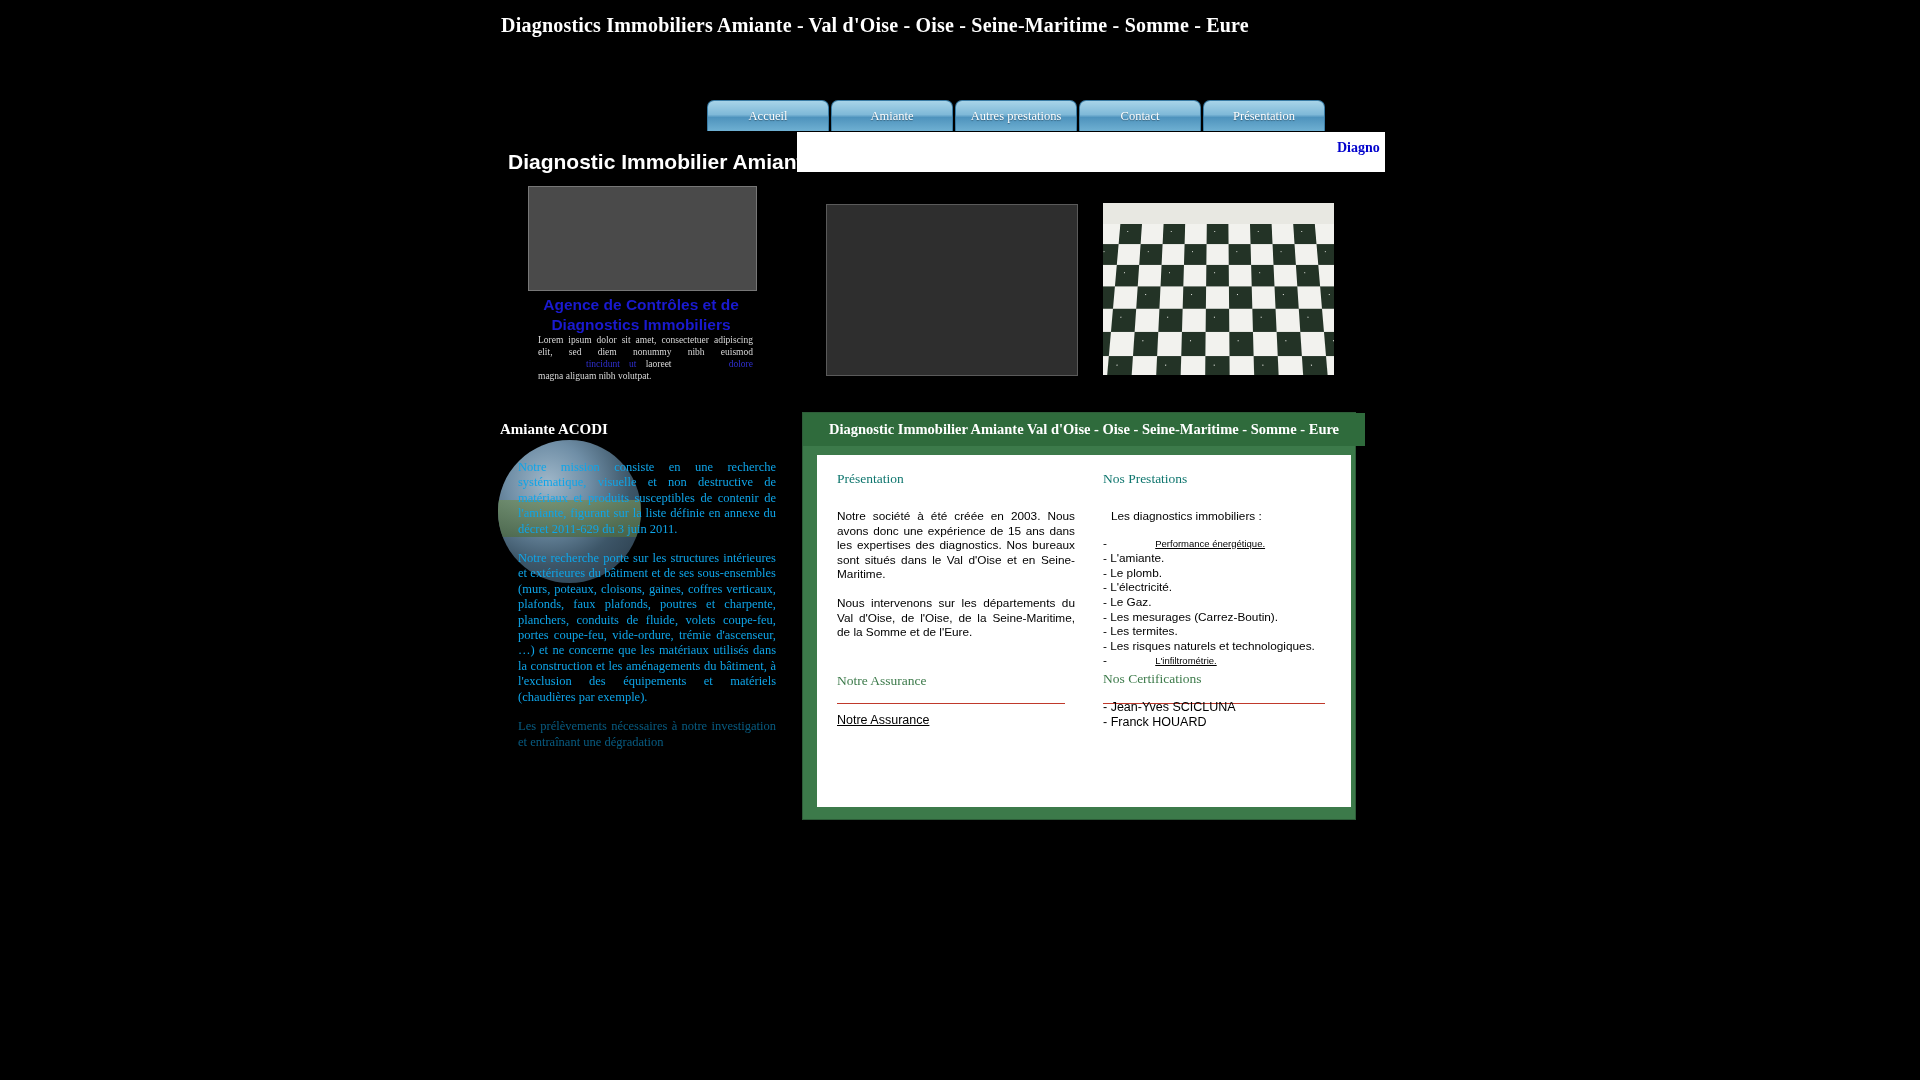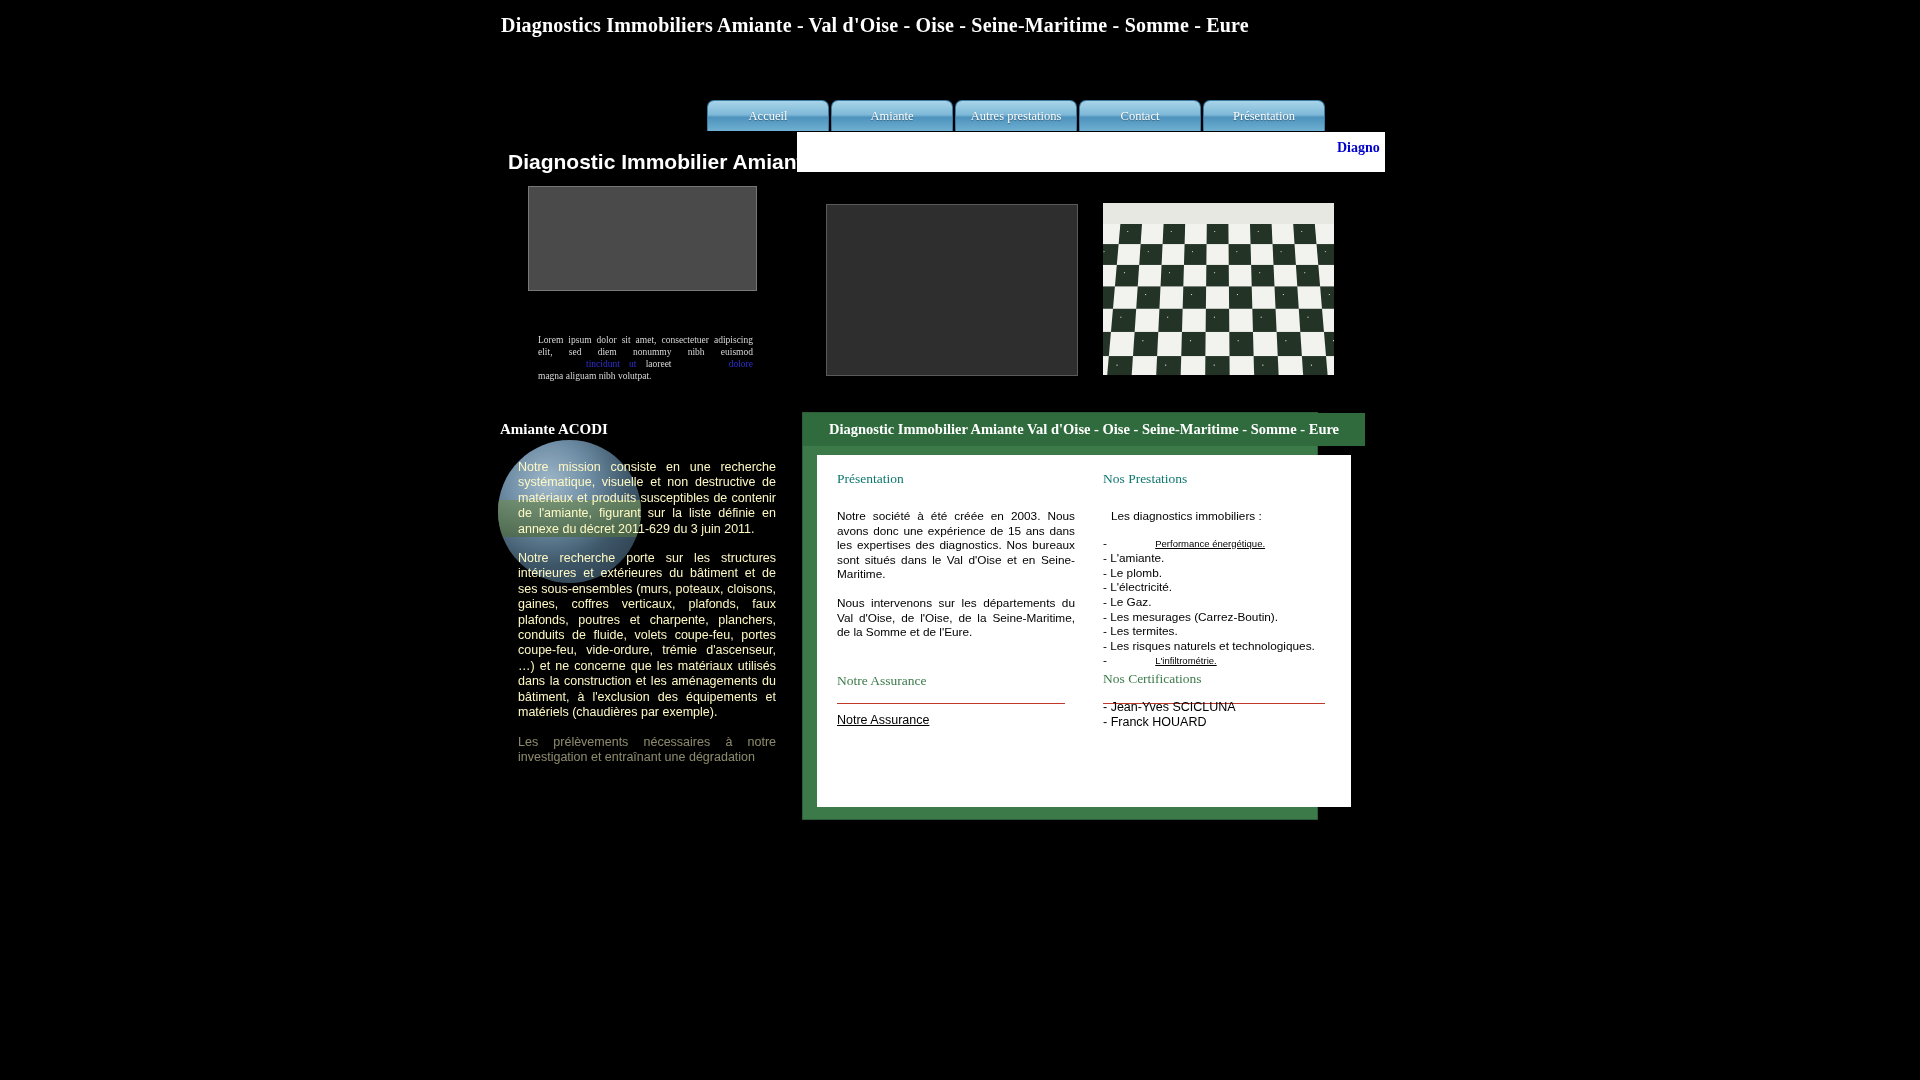--- a/index.html
+++ b/index.html
@@ -151,25 +151,25 @@
     left: 0; top: 42%;
     width: 100%; height: 26%;
     background: linear-gradient(to bottom, #6d8a5c, #4f6b42);
     opacity: 0.75;
   }
   .left-body {
     position: absolute;
     top: 460px;
     left: 518px;
     width: 258px;
-    color: #fef9c3;
+    color: #0ea5e9;
     font-size: 12.5px;
     line-height: 15.4px;
     text-align: justify;
-    font-family: Liberation Sans, sans-serif;
+    font-family: Liberation Serif, serif;
   }
   .left-body p { margin: 0 0 14px 0; }
   .left-body .fade { opacity: 0.55; }
   
   .img-dark {
     position: absolute;
     top: 204px;
     left: 826px;
     width: 250px;
     height: 170px;
@@ -204,20 +204,21 @@
   }
   
   .panel {
     position: absolute;
     top: 413px;
     left: 803px;
     width: 514px;
     height: 406px;
     background: #3c7a4a;
     box-shadow: 0 0 0 1px #2d5c38;
+    padding-left: 38px;
   }
   .panel-header {
     position: absolute;
     top: 0; left: 0;
     width: 562px;
     height: 33px;
     line-height: 33px;
     text-align: center;
     background: #2f6b3c;
     color: #ffffff;
@@ -350,20 +351,21 @@
     <div class="navitem">Présentation</div>
   </div>
 
   <div class="white-block"></div>
   <div class="marquee-strip">
     <div class="marquee-text">Diagno</div>
   </div>
 
   <div class="left-head">Diagnostic Immobilier Amiante</div>
   <div class="left-photo"></div>
+  <div class="agency-title">Agence de Contrôles et de Diagnostics Immobiliers</div>
 
   <div class="lorem">
     <span>Lorem ipsum dolor sit amet, consectetuer adipiscing elit, sed diem nonummy nibh euismod </span><span class="lnk">tincidunt ut</span><span> laoreet </span><span class="lnk">dolore</span><span> magna aliguam nibh volutpat.</span>
   </div>
 
   <div class="amiante-acodi">Amiante ACODI</div>
   <div class="globe"></div>
 
   <div class="left-body">
     <p>Notre mission consiste en une recherche systématique, visuelle et non destructive de matériaux et produits susceptibles de contenir de l'amiante, figurant sur la liste définie en annexe du décret 2011-629 du 3 juin 2011.</p>

